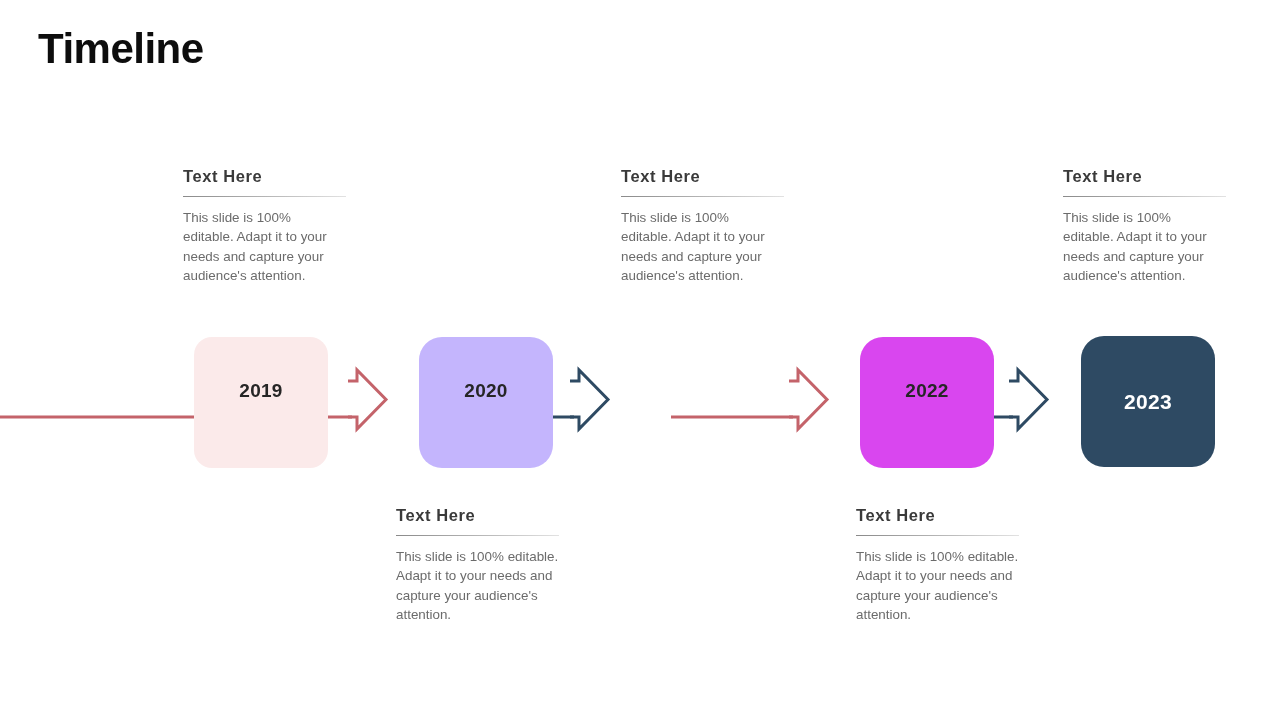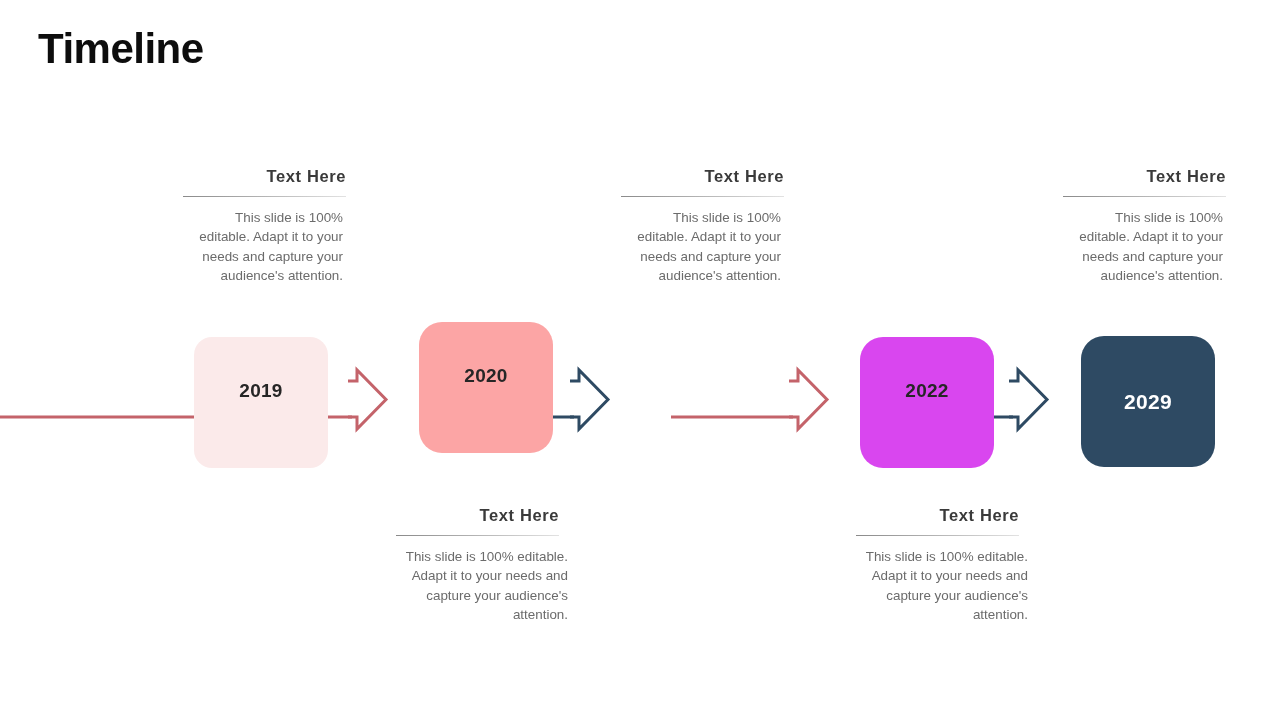--- a/index.html
+++ b/index.html
@@ -31,21 +31,20 @@
     font-weight: bold;
     color: #0d0d0d;
     letter-spacing: -0.5px;
     line-height: 1.1;
     white-space: nowrap;
   }
 
   
   .text-block {
     position: absolute;
-    text-align: right;
   }
   .tb-heading {
     font-size: 16.5px;
     font-weight: bold;
     color: #3a3a3a;
     letter-spacing: 0.6px;
     line-height: 1.2;
     white-space: nowrap;
   }
   .tb-rule {
@@ -100,21 +99,21 @@
     position: relative;
     top: -12px;
   }
   .year-card.active .year-label {
     color: #ffffff;
     font-size: 21px;
     top: 0;
   }
 
   .card-1 { left: 194px; top: 337px; background: #fbeaea; border-radius: 18px; }
-  .card-2 { left: 419px; top: 322px; background: #fca5a5; }
+  .card-2 { left: 419px; top: 337px; background: #c4b5fd; }
   .card-3 { left: 640px; top: 337px; background: #fbeaea; }
   .card-4 { left: 860px; top: 337px; background: #d946ef; }
   .card-5 { left: 1081px; top: 336px; background: #2e4a63; }
 
   
   .page-number {
     position: absolute;
     right: 14px;
     bottom: 8px;
     font-size: 11px;
@@ -150,21 +149,21 @@
   <div class="year-card card-2">
     <span class="year-label">2020</span>
   </div>
 
 
   <div class="year-card card-4">
     <span class="year-label">2022</span>
   </div>
 
   <div class="year-card card-5 active">
-    <span class="year-label">2029</span>
+    <span class="year-label">2023</span>
   </div>
 
   <div class="text-block narrow tb-1">
     <div class="tb-heading">Text Here</div>
     <div class="tb-rule"></div>
     <div class="tb-body">This slide is 100% editable. Adapt it to your needs and capture your audience's attention.</div>
   </div>
 
   <div class="text-block wide tb-2">
     <div class="tb-heading">Text Here</div>

